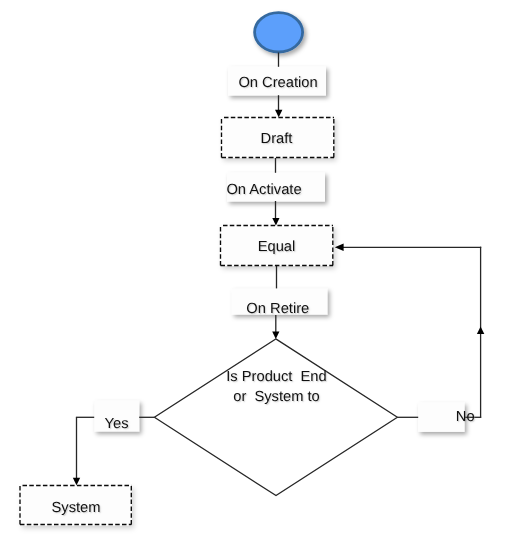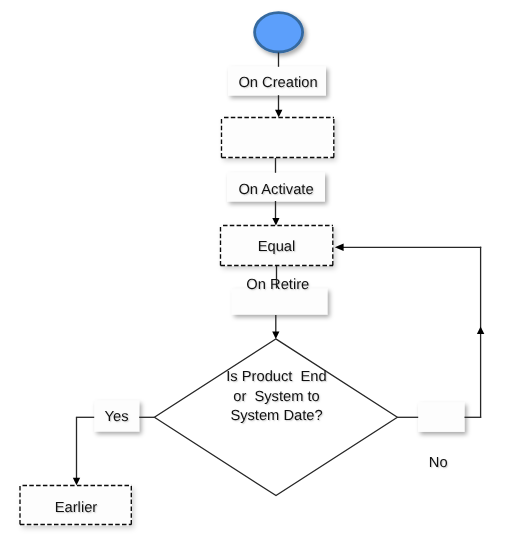--- a/index.html
+++ b/index.html
@@ -99,40 +99,42 @@
       <polygon points="275.8,338.9 272.2,331.5 279.4,331.5"></polygon>
       <polygon points="76.5,485.2 72.8,477.8 80.2,477.8"></polygon>
       <polygon points="334.8,247.3 343.6,243.6 343.6,251.0"></polygon>
       <polygon points="480.6,326.6 476.9,334.0 484.3,334.0"></polygon>
     </g>
   </svg>
 
   <div class="lbl" style="left:229px;top:68.0px;width:98px;height:29px;">
     <span>On Creation</span>
   </div>
-  <div class="lbl" style="left:227px;top:175.0px;width:98px;height:29px;text-align:center;">
+  <div class="lbl" style="left:215px;top:175.0px;width:98px;height:29px;text-align:center;">
     <span>On Activate</span>
   </div>
-  <div class="lbl" style="left:230.2px;top:272px;width:95.6px;height:26.3px;">
+  <div class="lbl" style="left:230.2px;top:296px;width:95.6px;height:26.3px;">
     <span>On Retire</span>
   </div>
 
+  <div class="lbl" style="left:220px;top:118px;width:113px;height:41px;">
+    <span>Draft</span>
+  </div>
   <div class="lbl" style="left:220px;top:226px;width:113px;height:41px;">
     <span>Equal</span>
   </div>
   <div class="lbl" style="left:19.5px;top:488.0px;width:112px;height:40px;">
-    <span>Earlier</span>
+    <span>System</span>
   </div>
 
-  <div class="lbl" style="left:94.2px;top:400.5px;width:45px;height:31px;">
+  <div class="lbl" style="left:94.2px;top:400.5px;width:45px;height:31px;align-items:flex-end;">
     <span>Yes</span>
   </div>
-  <div class="lbl" style="left:415px;top:402.4px;width:46.5px;height:29.5px;margin-top:46px;">
+  <div class="lbl" style="left:442px;top:402.4px;width:46.5px;height:29.5px;">
     <span>No</span>
   </div>
 
   <div class="dtext" style="left:186px;top:368px;width:181px;">
     <span>Is Product  End</span>
     <span>or  System to</span>
-    <span>System Date?</span>
   </div>
 
 </div>
 
 </body></html>

